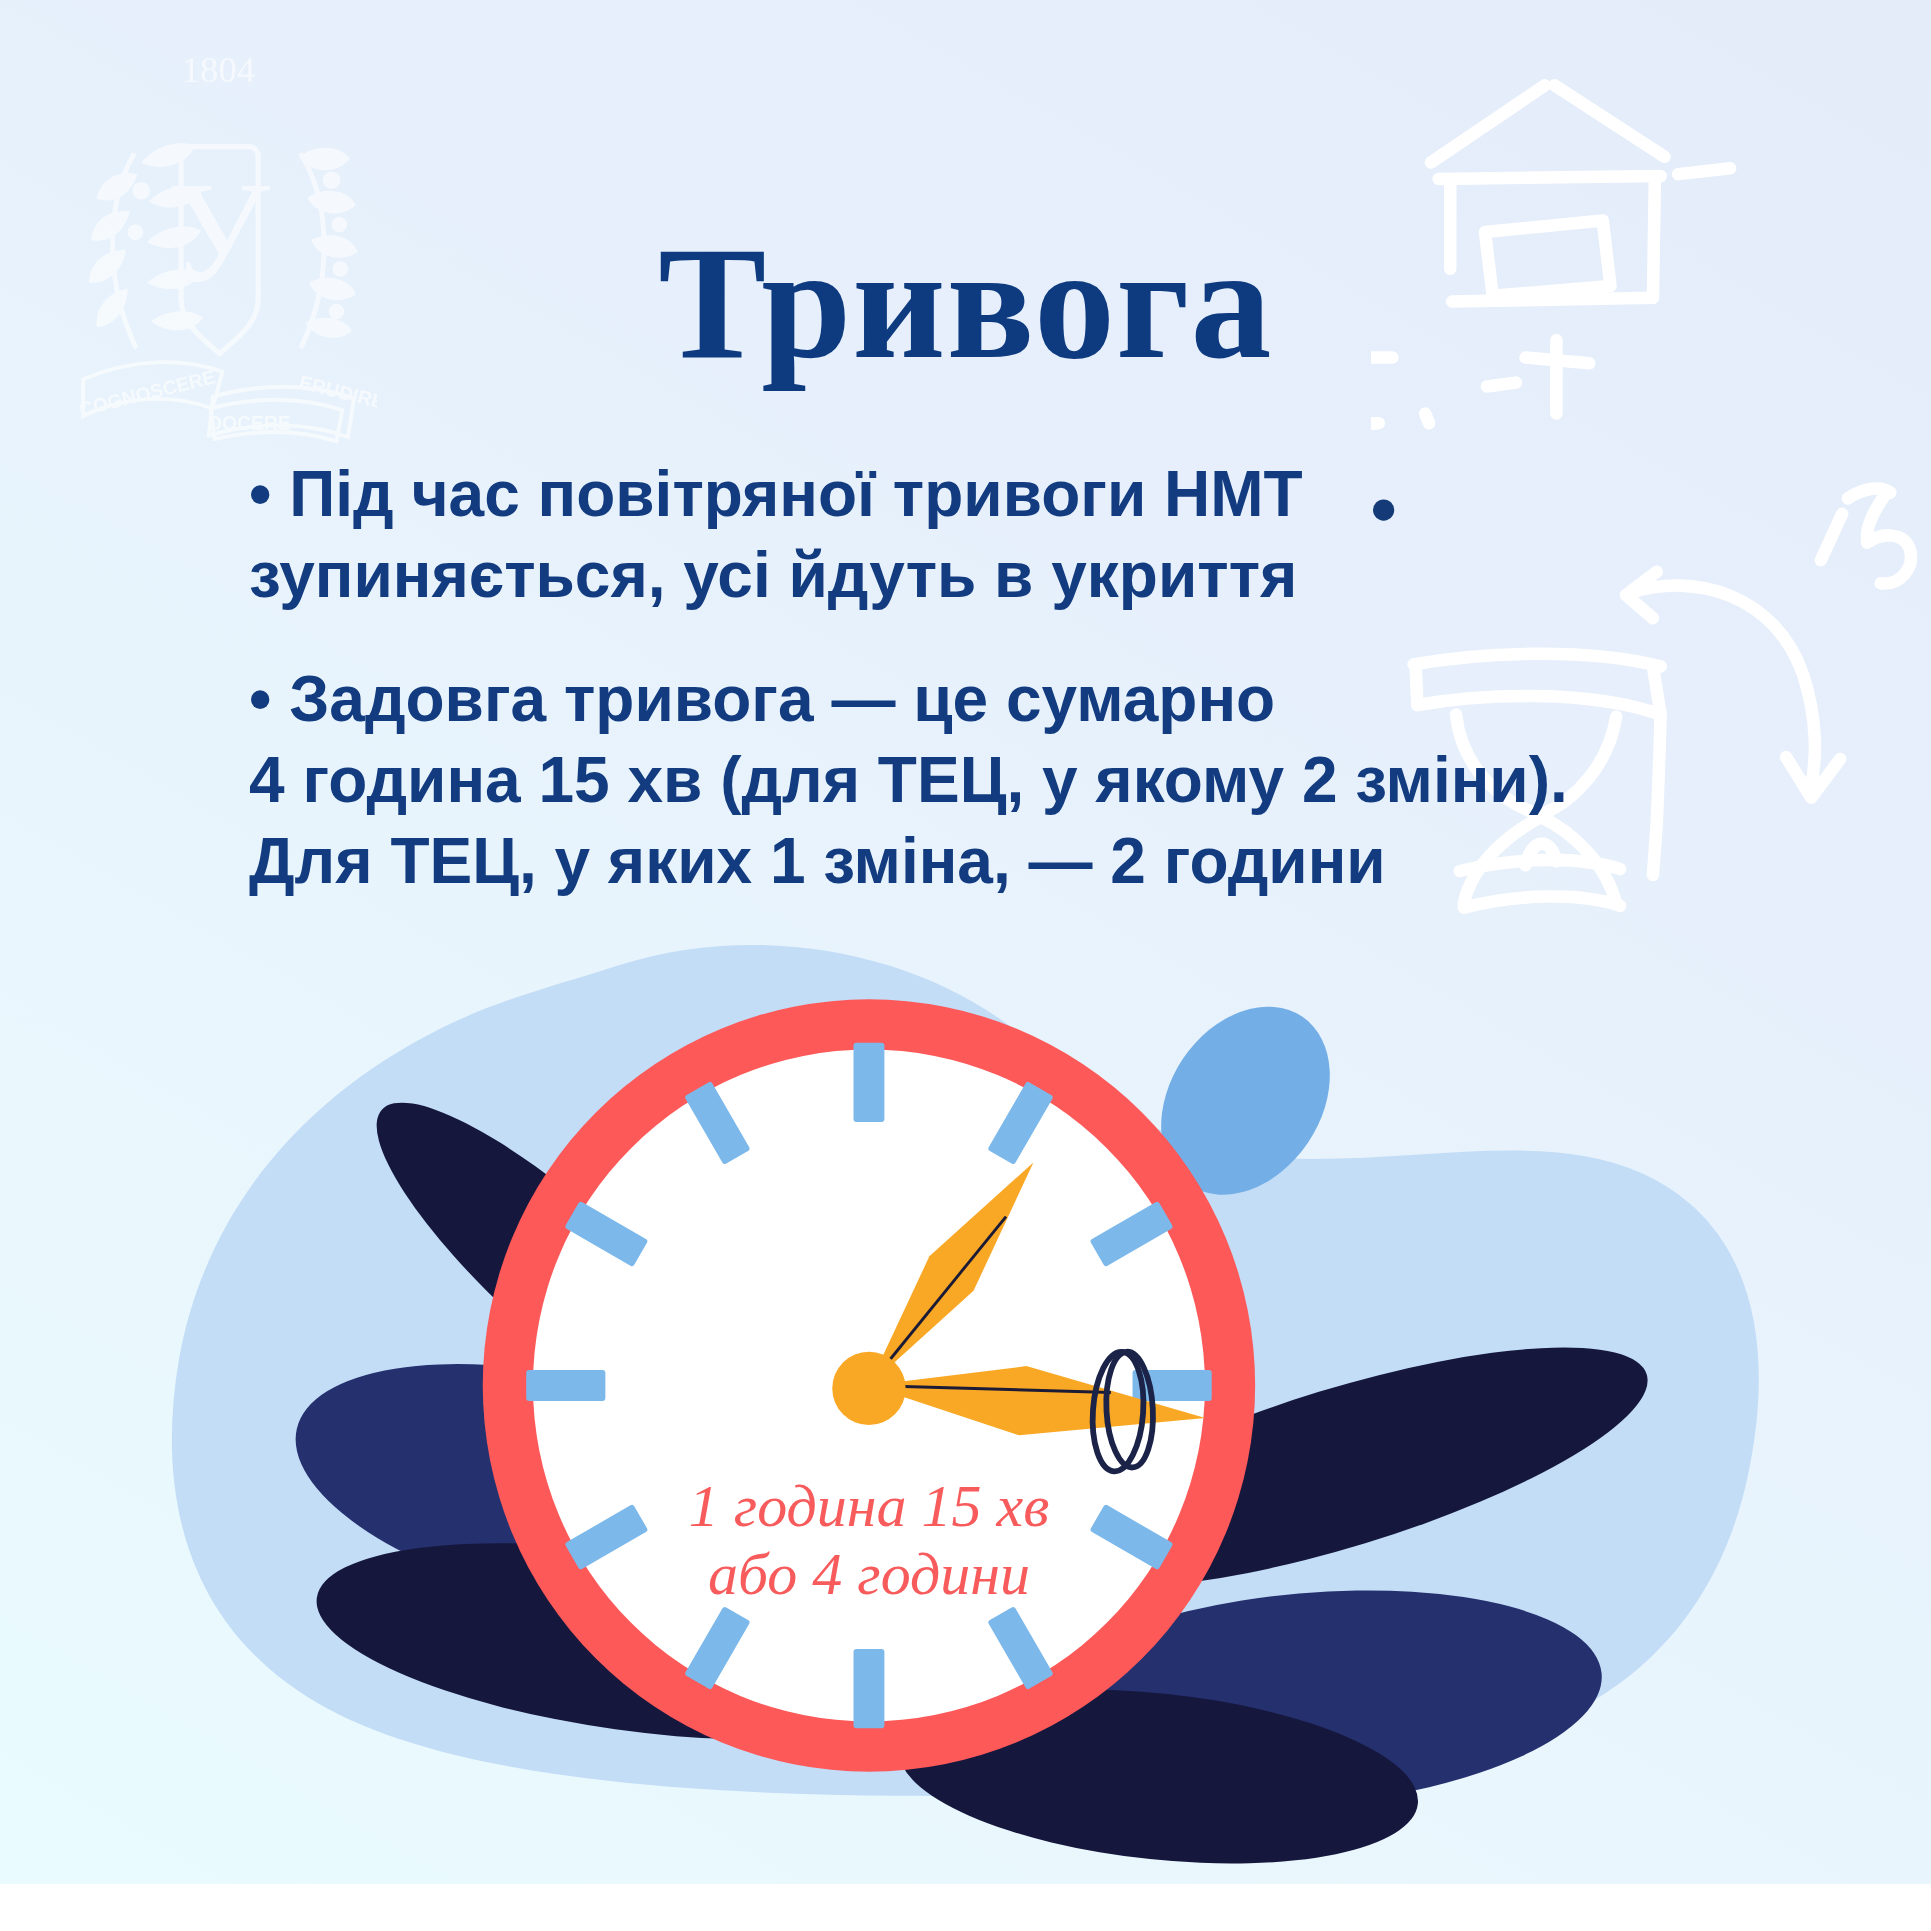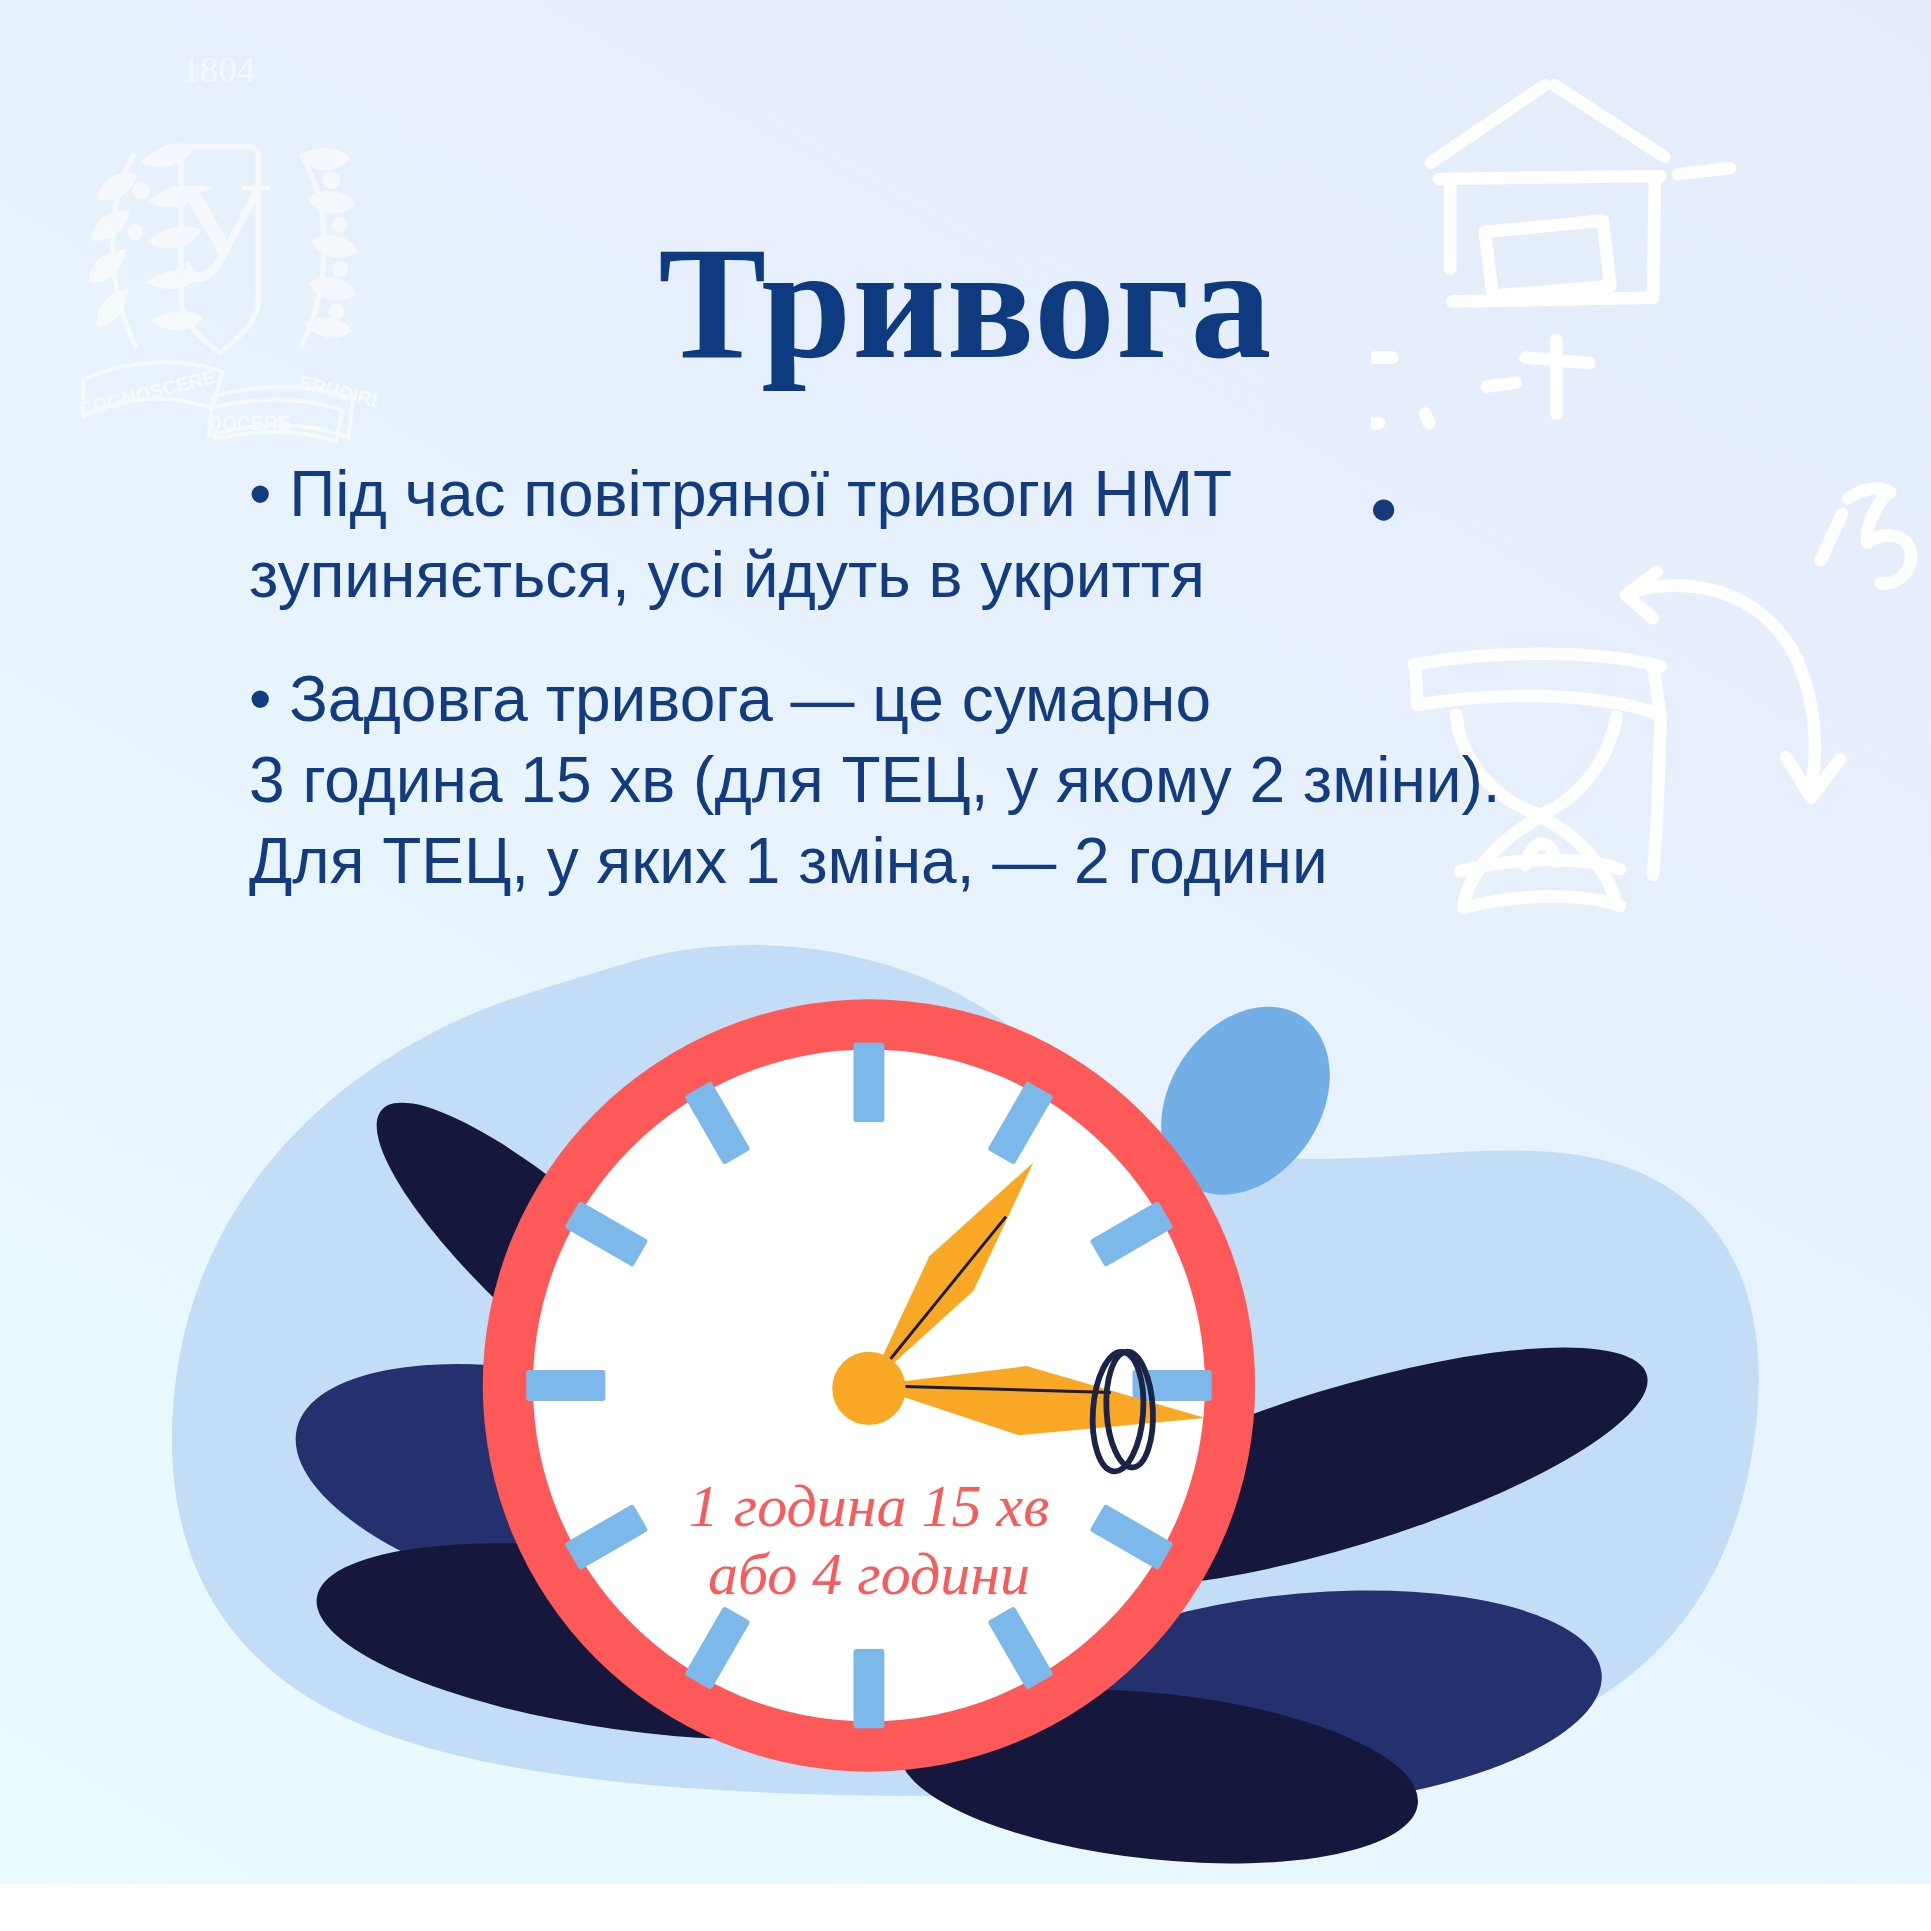--- a/index.html
+++ b/index.html
@@ -18,21 +18,21 @@
   #title{
     position:absolute;left:0;top:222px;width:1931px;text-align:center;
     font-family:"Liberation Serif", serif;font-weight:bold;
     font-size:162px;line-height:1;color:#0e3b80;letter-spacing:1px;
   }
   #bullets{
     position:absolute;left:249px;top:454px;width:1468px;
     color:#123c7f;font-size:64px;line-height:1.26;
     font-family:"Liberation Sans", sans-serif;font-weight:400;
   }
-  .bullet{margin:0 0 44px 0;white-space:pre-line;}
+  .bullet{margin:0 0 44px 0;white-space:pre-line;font-weight:bold;}
   #clock-text{
     position:absolute;left:618px;top:1472px;width:502px;text-align:center;
     font-family:"Liberation Serif", serif;font-style:italic;font-weight:normal;
     font-size:60px;line-height:1.14;color:#f85b5b;
   }
   .doodle{position:absolute;}
 </style>
 </head>
 <body>
 
@@ -159,21 +159,21 @@
     </g>
     <circle cx="13" cy="488" r="11" fill="#143a77"></circle>
   </svg>
 
   <div id="title">Тривога</div>
 
   <div id="bullets">
     <p class="bullet">• Під час повітряної тривоги НМТ
 зупиняється, усі йдуть в укриття</p>
     <p class="bullet">• Задовга тривога — це сумарно
-3 година 15 хв (для ТЕЦ, у якому 2 зміни).
+4 година 15 хв (для ТЕЦ, у якому 2 зміни).
 Для ТЕЦ, у яких 1 зміна, — 2 години</p>
   </div>
 
   <svg class="layer" viewBox="0 0 2000 2000" xmlns="http://www.w3.org/2000/svg">
 
     <circle cx="900" cy="1435" r="400" fill="#fd5959"></circle>
 
     <circle cx="900" cy="1435" r="348" fill="#ffffff"></circle>
 
     <g fill="#7cb9ea">

